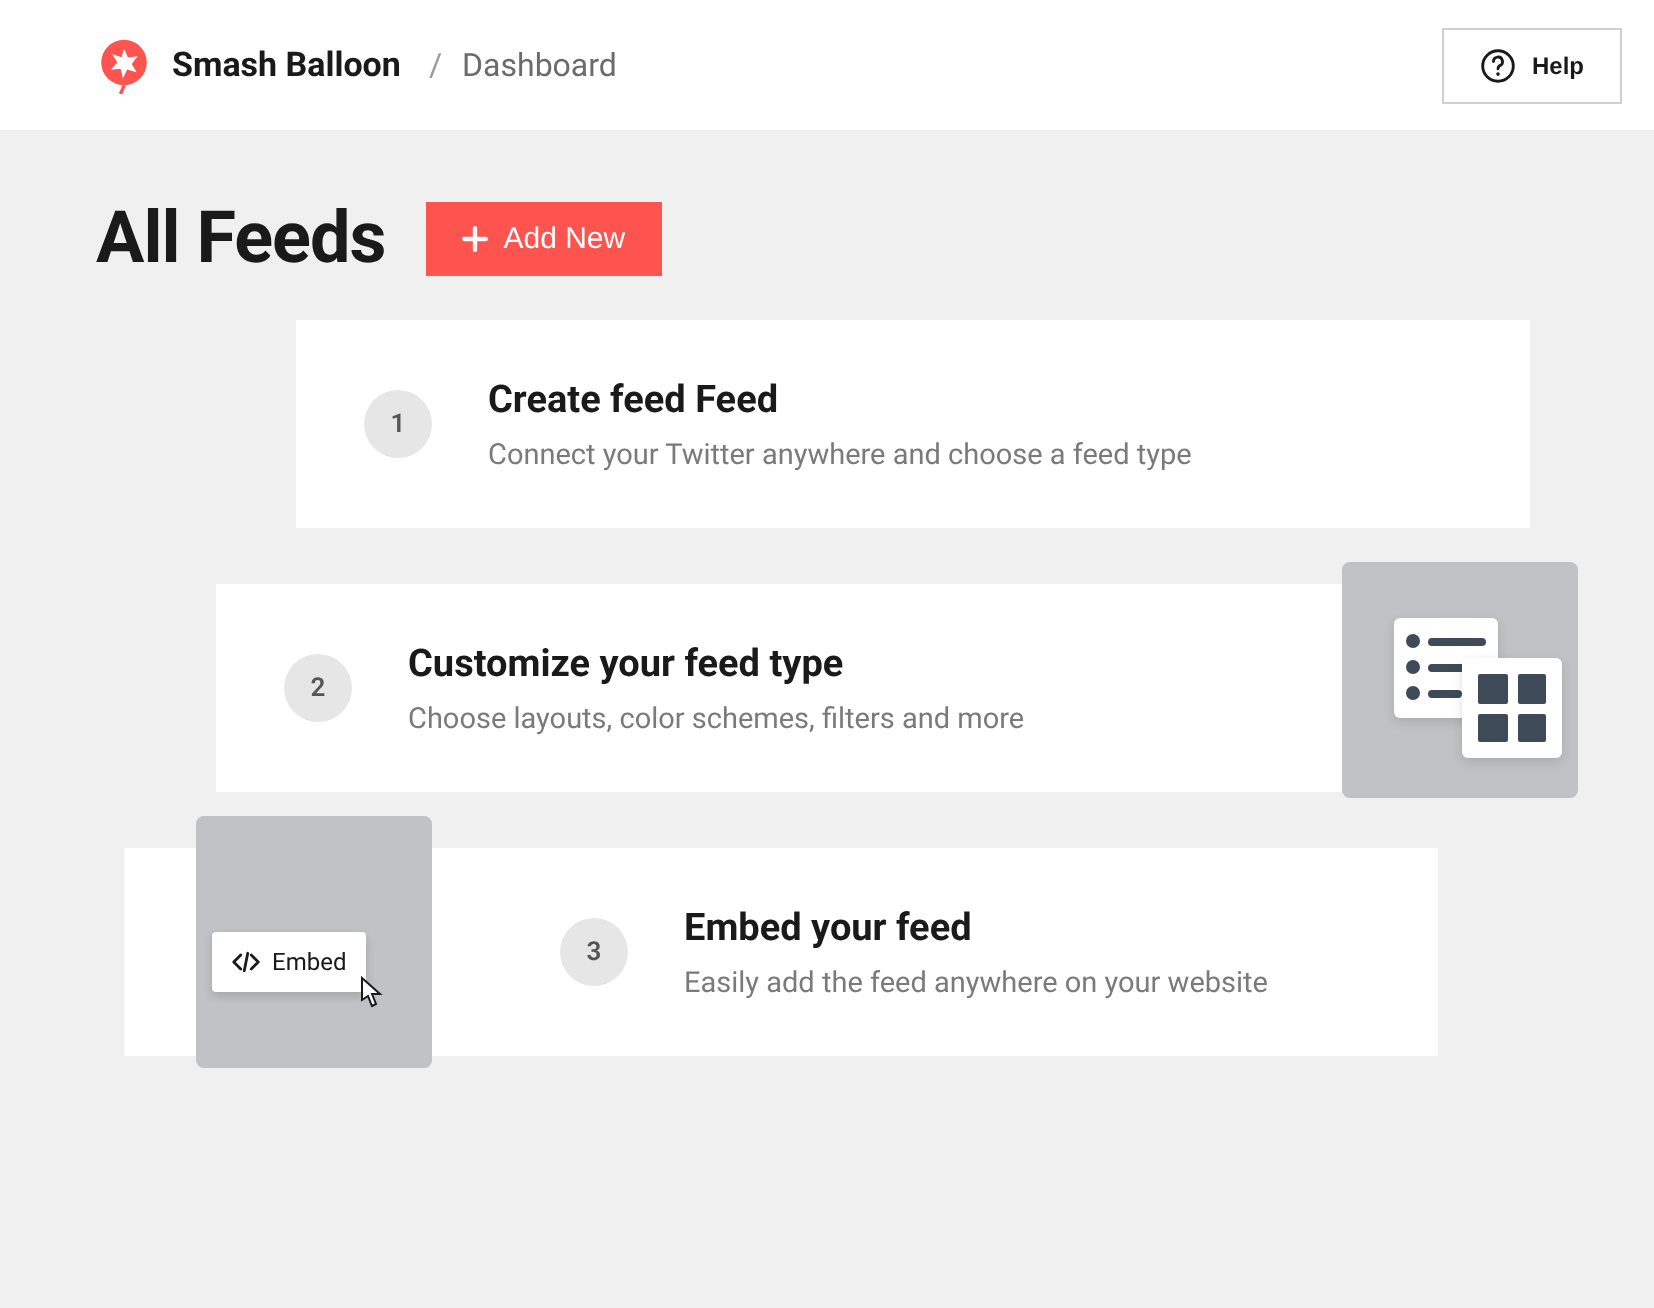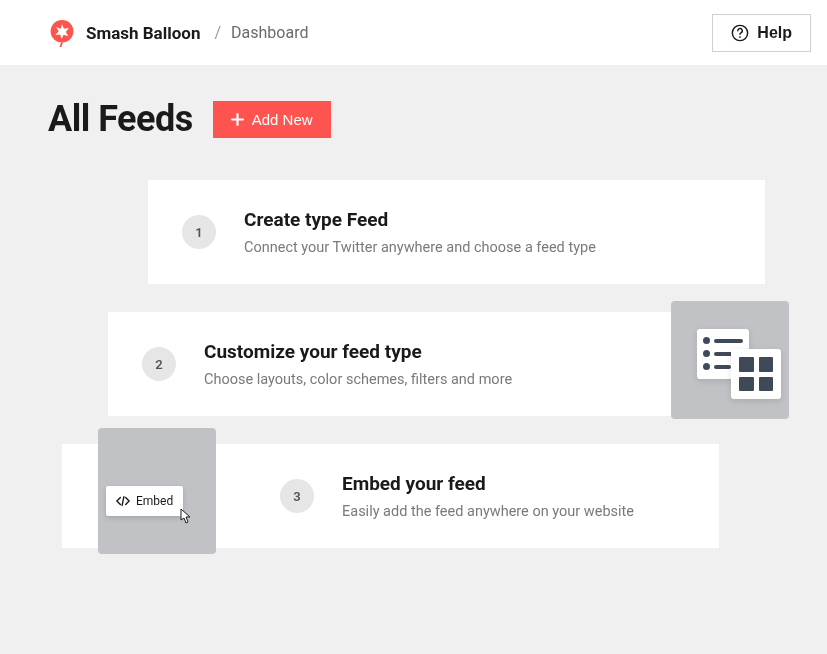--- a/index.html
+++ b/index.html
@@ -42,35 +42,35 @@
       color: #6b6b6b;
       font-size: 16px;
     }
     .help-btn {
       display: flex;
       align-items: center;
       gap: 8px;
       border: 1px solid #d0d0d0;
       background: #fff;
       padding: 9px 18px;
-      font-size: 16px;
+      font-size: 12px;
       font-weight: 600;
       color: #1a1a1a;
       cursor: pointer;
     }
     .help-icon { width: 18px; height: 18px; }
 
     .content {
       padding: 32px 48px;
     }
     .title-row {
       display: flex;
       align-items: center;
       gap: 20px;
-      margin-bottom: 40px;
+      margin-bottom: 20px;
     }
     .page-title {
       font-size: 36px;
       font-weight: 700;
       color: #1a1a1a;
       letter-spacing: -0.5px;
     }
     .add-new-btn {
       display: flex;
       align-items: center;
@@ -270,21 +270,21 @@
       </svg>
       <span>Add New</span>
     </button>
   </div>
 
   <div class="steps">
 
     <div class="step-card step-1">
       <div class="step-num">1</div>
       <div class="step-text">
-        <div class="step-title">Create type Feed</div>
+        <div class="step-title">Create feed Feed</div>
         <div class="step-desc">Connect your Twitter anywhere and choose a feed type</div>
       </div>
     </div>
 
     <div class="step-card step-2">
       <div class="step-num">2</div>
       <div class="step-text">
         <div class="step-title">Customize your feed type</div>
         <div class="step-desc">Choose layouts, color schemes, filters and more</div>
       </div>

